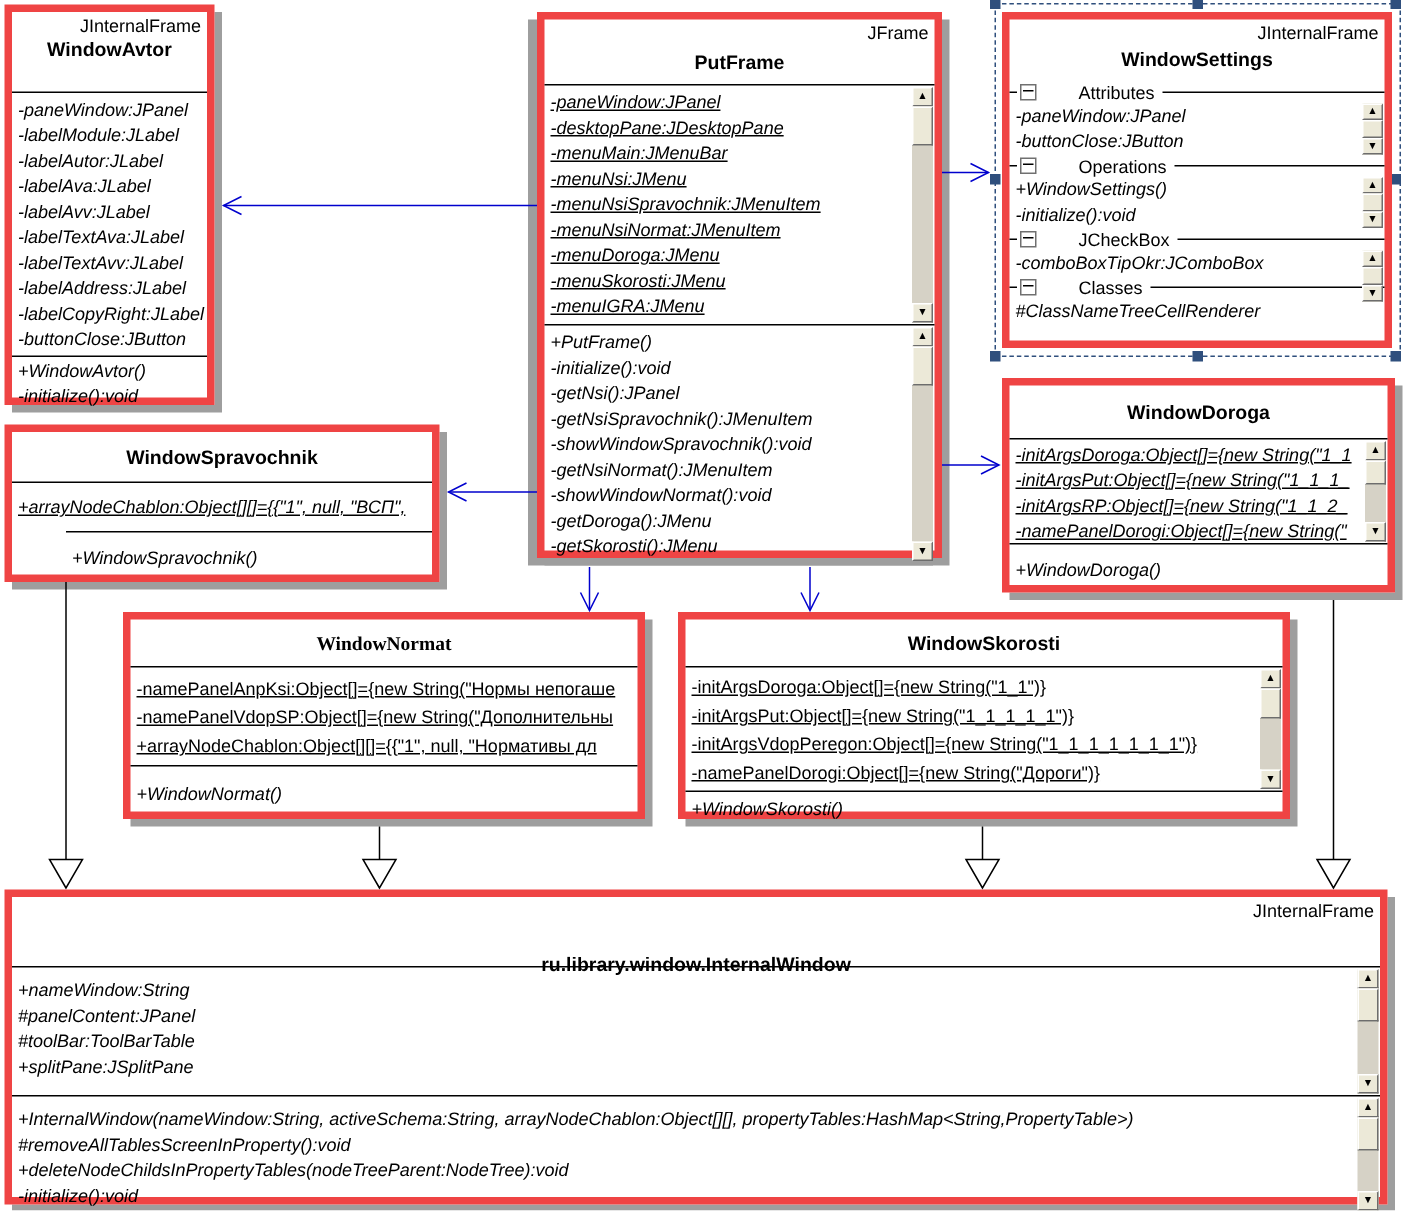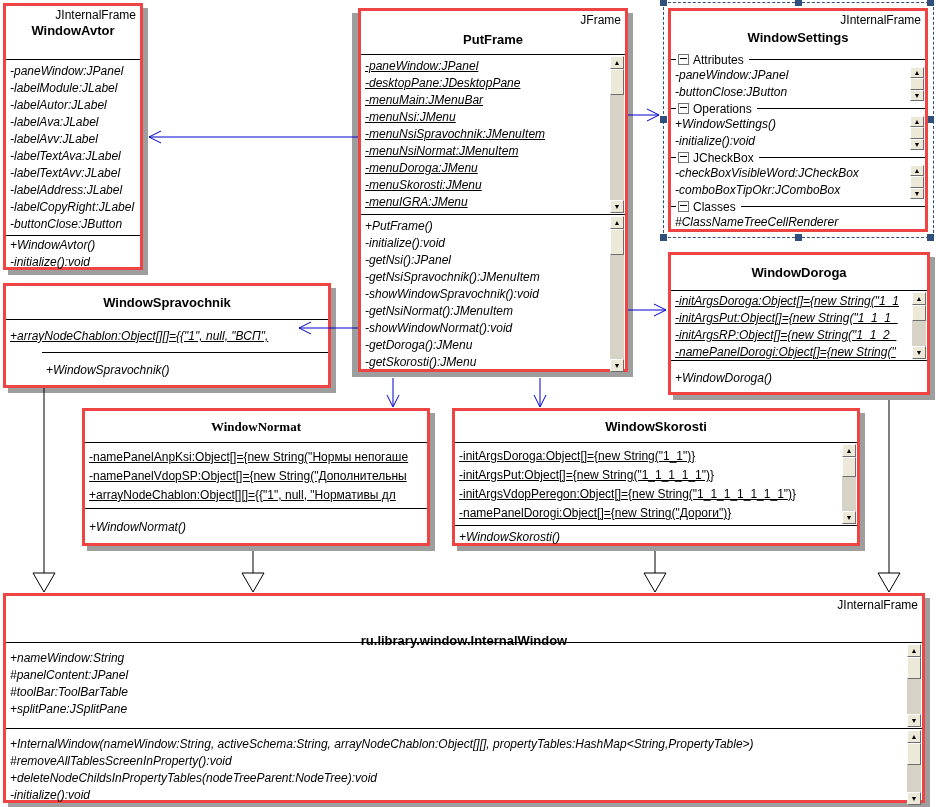--- a/index.html
+++ b/index.html
@@ -1,19 +1,19 @@
 <!DOCTYPE html>
 <html><head>
 <meta charset="utf-8">
 <style>
   html,body { margin:0; padding:0; background:#fff; }
   body { font-family:"Liberation Sans", sans-serif; color:#000; }
   #canvas { position:relative; width:936px; height:807px; background:#fff; overflow:hidden; }
 
-  .box { position:absolute; background:#fff; border:3px solid #ef4444; box-sizing:border-box; }
+  .box { position:absolute; background:#fff; border:5px solid #ef4444; box-sizing:border-box; }
   .shadow-rb { box-shadow:5px 5px 0 #9e9e9e; }
   .shadow-lrb { box-shadow:5px 5px 0 #9e9e9e, -6px 5px 0 #9e9e9e; }
 
   .titlebar { position:relative; }
   .stereo { font-size:12px; text-align:right; padding:2px 4px 0 0; height:15px; line-height:15px; }
   .cname { font-size:13px; font-weight:bold; text-align:center; line-height:16px; }
 
   .comp { position:relative; border-top:1px solid #000; box-sizing:border-box; overflow:hidden; }
   .row { font-size:12px; padding:0 0 0 4px; white-space:nowrap; overflow:hidden; }
   .u { text-decoration:underline; }
@@ -33,21 +33,21 @@
   .vsb.mini { top:0; bottom:auto; }
   .vsb.mini .sb-btn { height:11px; }
   .vsb.mini .sb-thumb { height:12px; }
 
   
   .sec { display:flex; align-items:center; height:15px; font-size:12px; }
   .sec .lead { width:5px; height:1px; background:#000; flex:0 0 auto; }
   .minusbox { width:9px; height:9px; border:1px solid #707070; background:#fff;
               margin:0 4px 0 2px; position:relative; flex:0 0 auto; }
   .minusbox::after { content:""; position:absolute; left:1px; right:1px; top:3px; height:1px; background:#000; }
-  .sec .lbl { margin-right:5px; white-space:nowrap; }
+  .sec .lbl { margin-right:5px; white-space:nowrap;margin-left:24px; }
   .sec .tail { flex:1 1 auto; height:1px; background:#000; }
   .secrows { position:relative; }
 
   
   .selrect { position:absolute; border:1px dashed #2f4f7d; box-sizing:border-box; }
   .handle { position:absolute; width:7px; height:7px; background:#2f4f7d; }
 
   svg.links { position:absolute; left:0; top:0; pointer-events:none; }
 </style>
 </head>
@@ -180,21 +180,20 @@
           </div>
       </div>
     </div>
     <div class="sec">
       <span class="lead"></span>
       <span class="minusbox"></span>
       <span class="lbl">JCheckBox</span>
       <span class="tail"></span>
     </div>
     <div class="secrows h17">
-      <div class="row">-checkBoxVisibleWord:JCheckBox</div>
       <div class="row">-comboBoxTipOkr:JComboBox</div>
       <div class="vsb mini">
         <div class="sb-btn">
             <span>▲</span>
           </div>
         <div class="sb-thumb"></div>
         <div class="sb-btn">
             <span>▼</span>
           </div>
       </div>
@@ -203,21 +202,21 @@
       <span class="lead"></span>
       <span class="minusbox"></span>
       <span class="lbl">Classes</span>
       <span class="tail"></span>
     </div>
     <div class="secrows h17">
       <div class="row">#ClassNameTreeCellRenderer</div>
     </div>
   </div>
 
-  <div class="box shadow-rb" style="left:3px;top:283px;width:328px;height:105px;">
+  <div class="box shadow-rb" style="left:3px;top:283px;width:290px;height:105px;">
     <div class="titlebar" style="height:33px;">
       <div class="cname" style="padding-top:9px;">WindowSpravochnik</div>
     </div>
     <div class="comp h17" style="height:33px;padding-top:8px;">
       <div class="row u">+arrayNodeChablon:Object[][]={{"1", null, "ВСП",</div>
     </div>
     <div class="comp h17" style="height:38px;padding-top:9px;margin-left:36px;">
       <div class="row">+WindowSpravochnik()</div>
     </div>
   </div>

